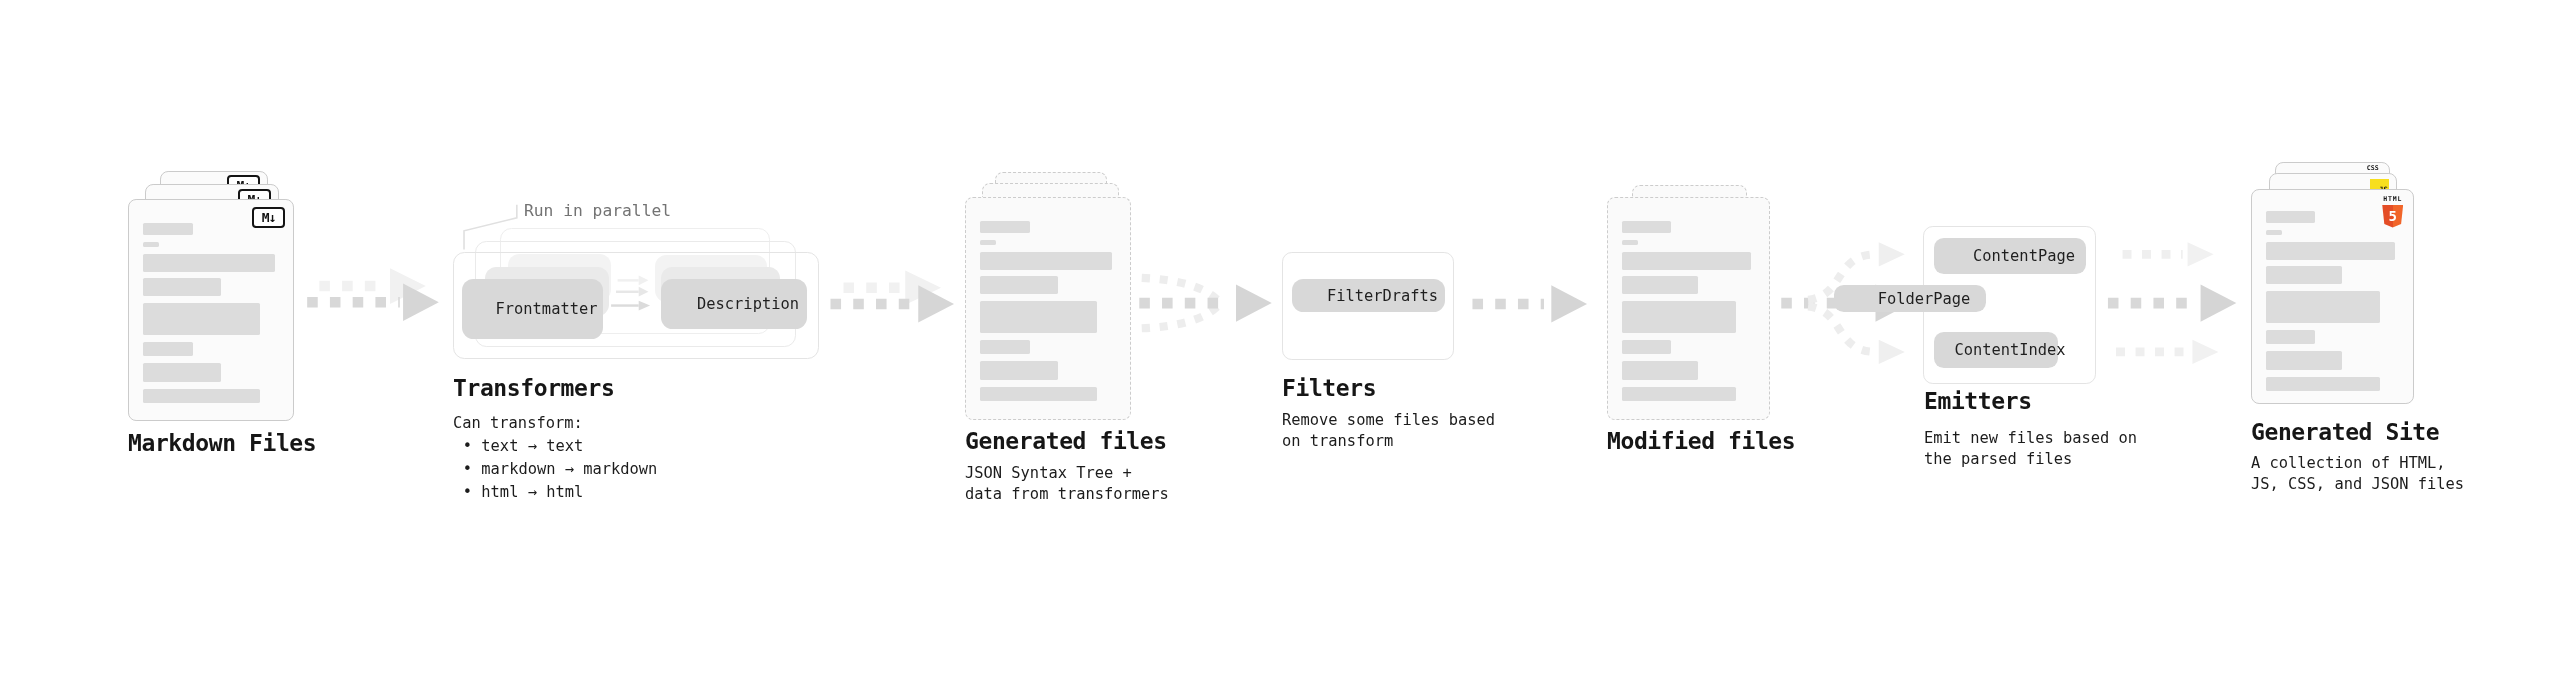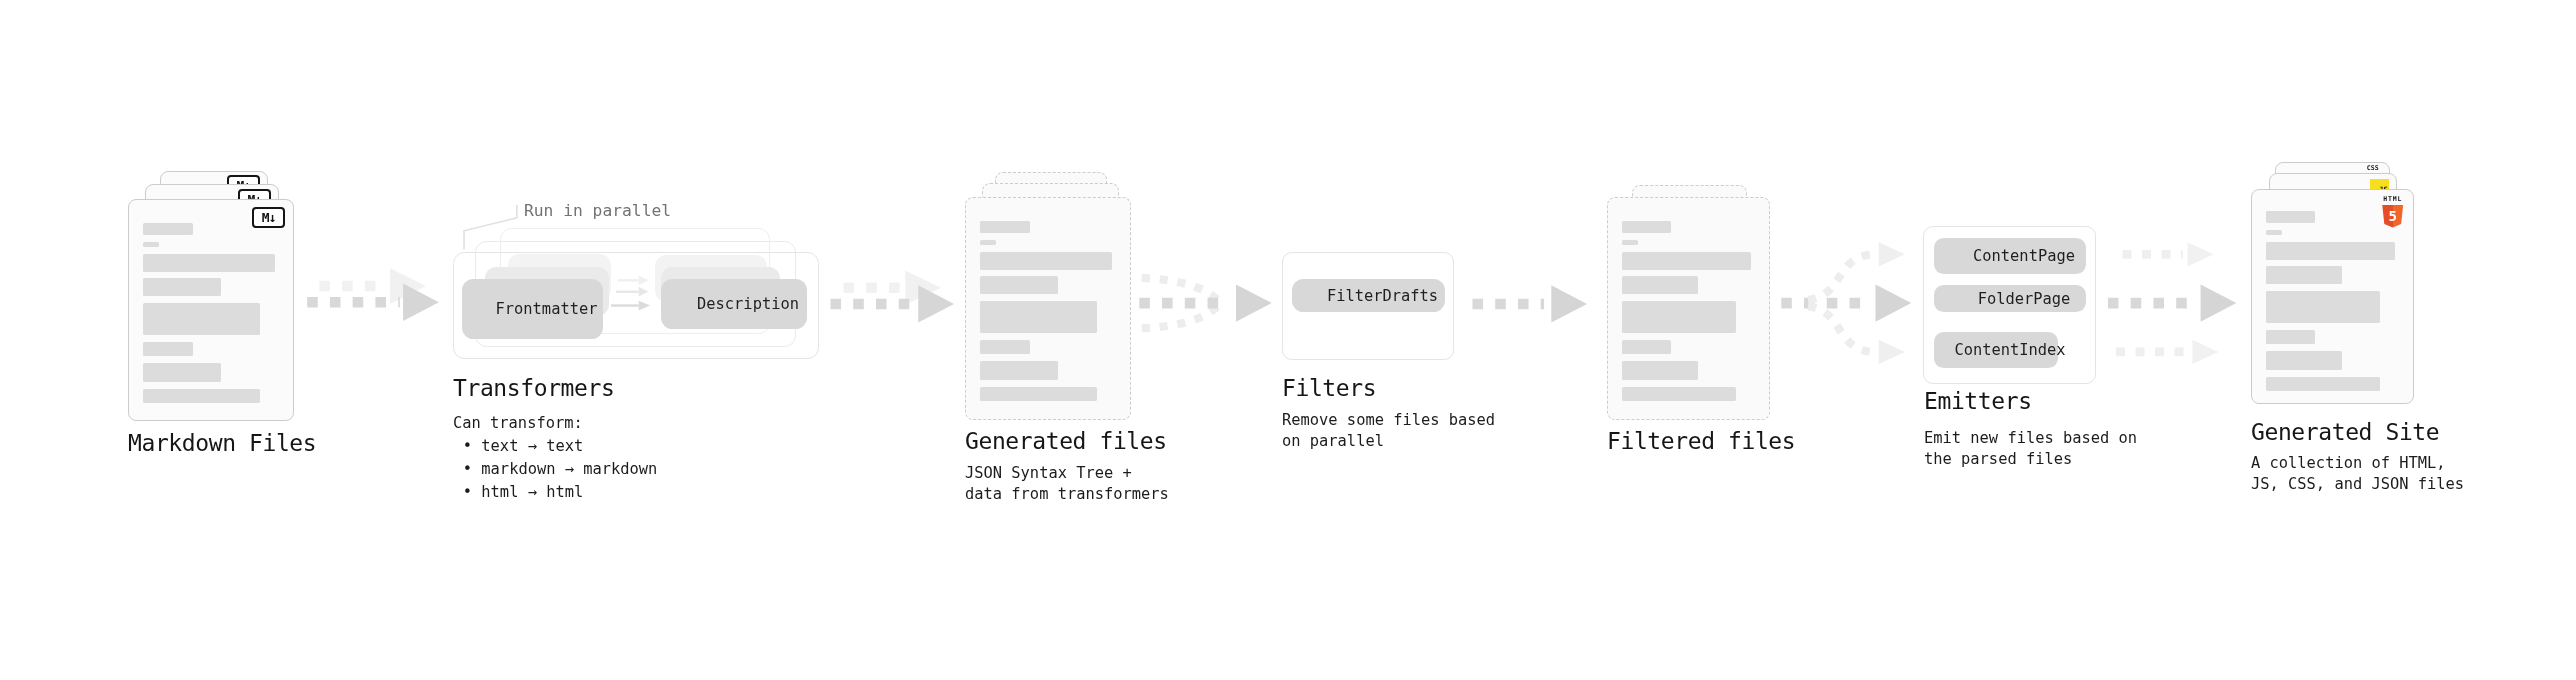--- a/index.html
+++ b/index.html
@@ -26,21 +26,21 @@
            border:1.6px solid #e4e4e4; border-radius:11.4px; }
   .frame--white { background:#ffffff; }
   .pill { position:absolute; box-sizing:border-box; background:#d8d8d8; border-radius:11.4px;
           display:flex; align-items:center; justify-content:center;
           font-size:15.4px; color:#1f1f1f; white-space:nowrap;padding-left:28px; }
   .pill--ghost1 { background:#eaeaea; }
   .pill--ghost2 { background:#f3f3f3; }
   .pill--em { border-radius:9.8px; font-size:15.4px; }
 
   
-  .title { position:absolute; font-size:23px; font-weight:400; color:#161616;
+  .title { position:absolute; font-size:23px; font-weight:700; color:#161616;
            white-space:nowrap; letter-spacing:-0.4px; }
   .sub { position:absolute; font-size:15.4px; line-height:23px; color:#1c1c1c; white-space:nowrap; }
   .sub .indent { padding-left:9.8px; }
   .callout-text { position:absolute; font-size:16.3px; color:#737373; white-space:nowrap; }
 
   
   .md-badge { position:absolute; width:32.5px; height:21px; box-sizing:border-box;
               background:#ffffff; border:2.4px solid #141414; border-radius:4.1px;
               color:#141414; font-size:13px; font-weight:bold; letter-spacing:-0.8px;
               display:flex; align-items:center; justify-content:center; }
@@ -190,45 +190,45 @@
       <div>data from transformers</div>
     </div>
   </div>
 
   <div>
     <div class="frame frame--white" style="left:1282px;top:252px;width:172px;height:108px;border-radius:9.8px"></div>
     <div class="pill" style="left:1292px;top:279px;width:153px;height:33px">FilterDrafts</div>
     <div class="title" style="left:1282px;top:375px">Filters</div>
     <div class="sub" style="left:1282px;top:410px;line-height:21px">
       <div>Remove some files based</div>
-      <div>on parallel</div>
+      <div>on transform</div>
     </div>
   </div>
 
   <div>
     <div class="doc doc--dashed" style="left:1632px;top:185px;width:115px;height:41px"></div>
     <div class="doc doc--dashed" style="left:1607px;top:197px;width:163px;height:223px">
       <div class="bars">
         <div class="bar b1"></div>
         <div class="bar b2"></div>
         <div class="bar b3"></div>
         <div class="bar b4"></div>
         <div class="bar b5"></div>
         <div class="bar b6"></div>
         <div class="bar b7"></div>
         <div class="bar b8"></div>
       </div>
     </div>
-    <div class="title" style="left:1607px;top:428px">Filtered files</div>
+    <div class="title" style="left:1607px;top:428px">Modified files</div>
   </div>
 
   <div>
     <div class="frame frame--white" style="left:1923px;top:226px;width:173px;height:158px;border-radius:9.8px"></div>
     <div class="pill pill--em" style="left:1934px;top:238px;width:152px;height:36px">ContentPage</div>
-    <div class="pill pill--em" style="left:1934px;top:285px;width:152px;height:27px">FolderPage</div>
+    <div class="pill pill--em" style="left:1834px;top:285px;width:152px;height:27px">FolderPage</div>
     <div class="pill pill--em" style="left:1934px;top:332px;width:124px;height:36px">ContentIndex</div>
     <div class="title" style="left:1924px;top:388px">Emitters</div>
     <div class="sub" style="left:1924px;top:428px;line-height:21px">
       <div>Emit new files based on</div>
       <div>the parsed files</div>
     </div>
   </div>
 
   <div>
     <div class="doc" style="left:2275px;top:162px;width:115px;height:39px">

